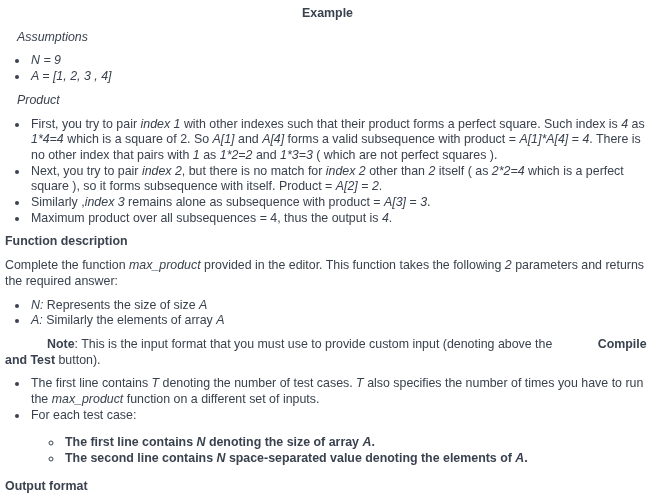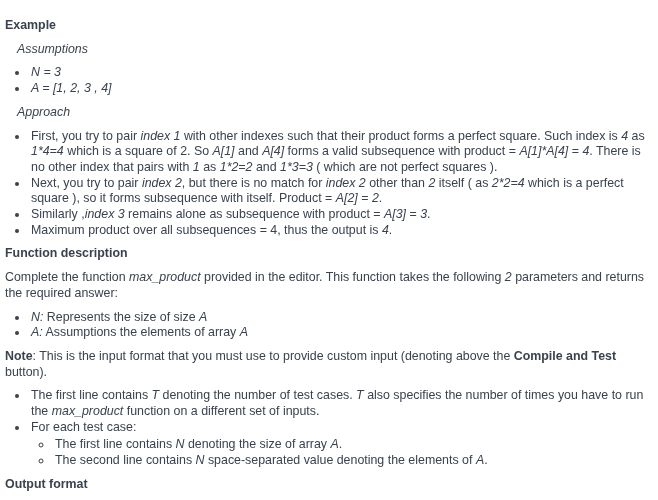--- a/index.html
+++ b/index.html
@@ -14,68 +14,69 @@
   }
   .doc {
     box-sizing: border-box;
     width: 658px;
     padding: 6px 8px 0 5px;
     color: #39424e;
     font-family: "Liberation Sans", "DejaVu Sans", sans-serif;
     font-size: 12.4px;
     line-height: 15.7px;
   }
-  .doc > :first-child { margin-top: 12px; }
+  .doc > :first-child { margin-top: 0; text-align: center; }
   .heading {
     font-weight: 700;
     margin: 8px 0;
   }
   .subheading {
     font-style: italic;
     margin: 8px 12px;
   }
   .para {
     margin: 8px 0;
   }
   ul.blist {
     margin: 8px 0;
     padding-left: 24px;
     list-style: disc;
   }
   ul.blist ul {
-    margin: 2px;
+    margin: 12px;
     padding-left: 20px;
     list-style: circle;
+    font-weight: bold;
   }
   li { padding-left: 2px; }
   .it { font-style: italic; }
-  .bd { font-weight: 700; }
+  .bd { font-weight: 700; margin-left: 42px; }
 </style>
 </head>
 <body>
 
 <div class="doc">
     <div class="heading">Example</div>
     <div class="subheading">Assumptions</div>
     <ul class="blist">
-      <li><span class="it">N = 3</span></li>
+      <li><span class="it">N = 9</span></li>
       <li><span class="it">A = [1, 2, 3 , 4]</span></li>
     </ul>
-    <div class="subheading">Approach</div>
+    <div class="subheading">Product</div>
     <ul class="blist">
       <li><span>First, you try to pair </span><span class="it">index 1</span><span> with other indexes such that their product forms a perfect square. Such index is </span><span class="it">4</span><span> as </span><span class="it">1*4=4</span><span> which is a square of 2. So </span><span class="it">A[1]</span><span> and </span><span class="it">A[4]</span><span> forms a valid subsequence with product = </span><span class="it">A[1]*A[4]</span><span> = </span><span class="it">4</span><span>. There is no other index that pairs with </span><span class="it">1</span><span> as </span><span class="it">1*2=2</span><span> and </span><span class="it">1*3=3</span><span> ( which are not perfect squares ).</span></li>
       <li><span>Next, you try to pair </span><span class="it">index 2</span><span>, but there is no match for </span><span class="it">index 2</span><span> other than </span><span class="it">2</span><span> itself ( as </span><span class="it">2*2=4</span><span> which is a perfect square ), so it forms subsequence with itself. Product = </span><span class="it">A[2]</span><span> = </span><span class="it">2</span><span>.</span></li>
       <li><span>Similarly ,</span><span class="it">index 3</span><span> remains alone as subsequence with product = </span><span class="it">A[3]</span><span> = </span><span class="it">3</span><span>.</span></li>
       <li><span>Maximum product over all subsequences = 4, thus the output is </span><span class="it">4</span><span>.</span></li>
     </ul>
     <div class="heading">Function description</div>
     <div class="para"><span>Complete the function </span><span class="it">max_product</span><span> provided in the editor. This function takes the following </span><span class="it">2</span><span> parameters and returns the required answer:</span></div>
     <ul class="blist">
       <li><span class="it">N:</span><span> Represents the size of size </span><span class="it">A</span></li>
-      <li><span class="it">A:</span><span> Assumptions the elements of array </span><span class="it">A</span></li>
+      <li><span class="it">A:</span><span> Similarly the elements of array </span><span class="it">A</span></li>
     </ul>
     <div class="para"><span class="bd">Note</span><span>: This is the input format that you must use to provide custom input (denoting above the </span><span class="bd">Compile and Test</span><span> button).</span></div>
     <ul class="blist">
       <li><span>The first line contains </span><span class="it">T</span><span> denoting the number of test cases. </span><span class="it">T</span><span> also specifies the number of times you have to run the </span><span class="it">max_product</span><span> function on a different set of inputs.</span></li>
       <li><span>For each test case:</span><ul class="blist">
           <li><span>The first line contains </span><span class="it">N</span><span> denoting the size of array </span><span class="it">A</span><span>.</span></li>
           <li><span>The second line contains </span><span class="it">N</span><span> space-separated value denoting the elements of </span><span class="it">A</span><span>.</span></li>
         </ul></li>
     </ul>
     <div class="heading">Output format</div>

